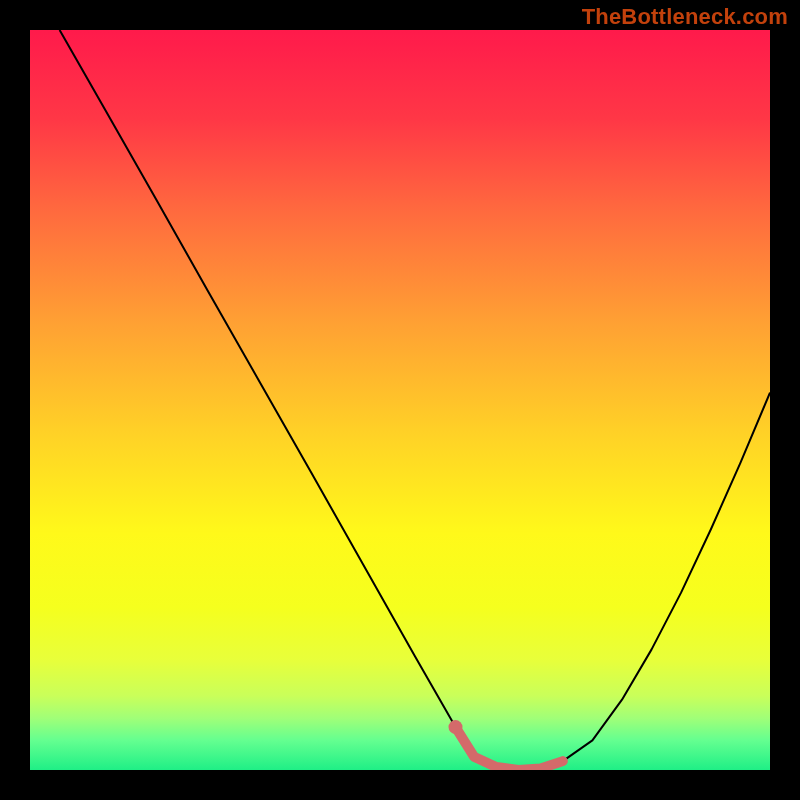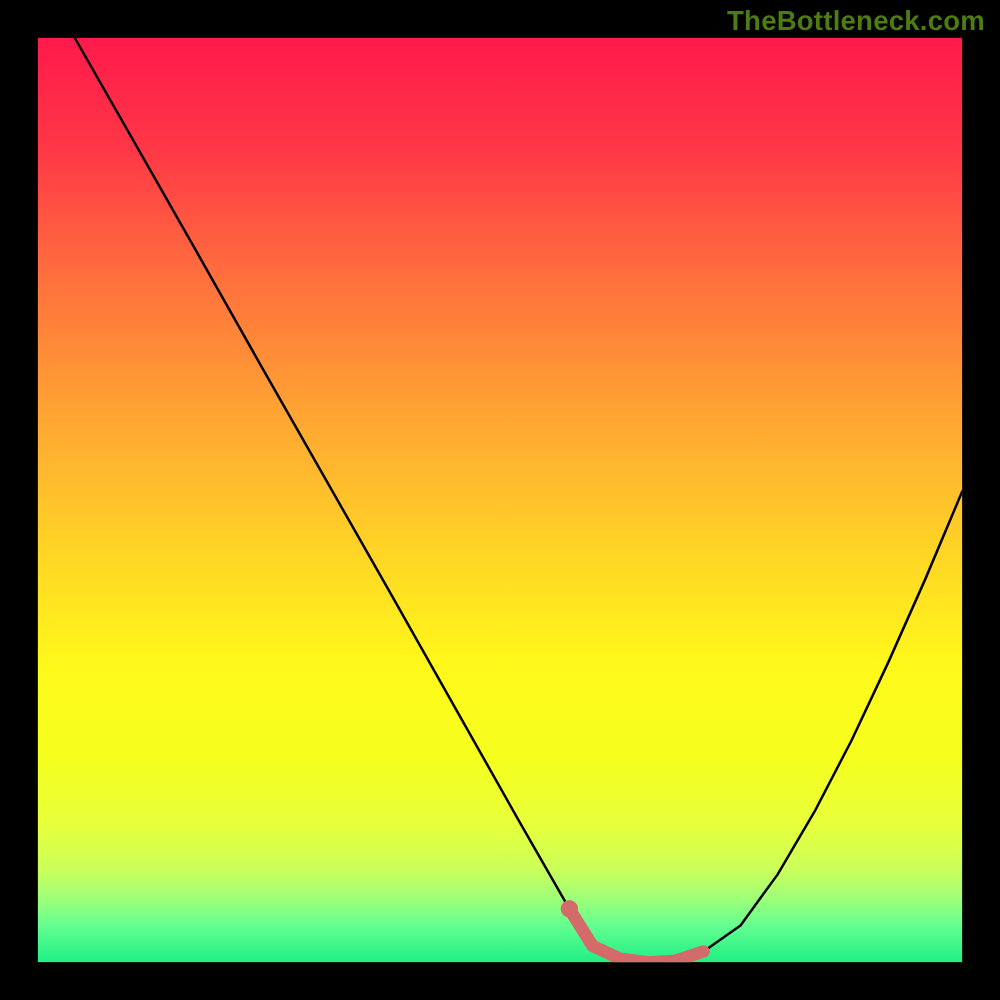--- a/index.html
+++ b/index.html
@@ -10,21 +10,21 @@
     height: 800px;
     background: #000;
   }
   .watermark {
     position: absolute;
     top: 4px;
     right: 12px;
     font-family: Arial, Helvetica, sans-serif;
     font-size: 22px;
     font-weight: bold;
-    color: #4d7c0f;
+    color: #c2410c;
     z-index: 10;
     letter-spacing: 0.2px;
   }
   .plot-area {
     position: absolute;
     left: 30px;
     top: 30px;
     width: 740px;
     height: 740px;
     overflow: hidden;

